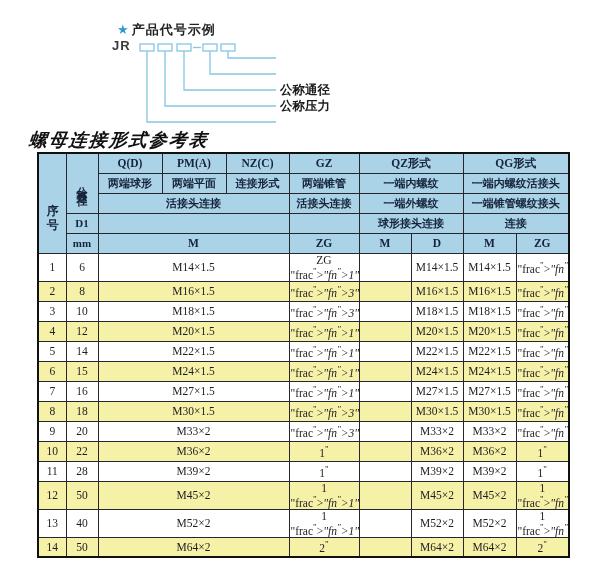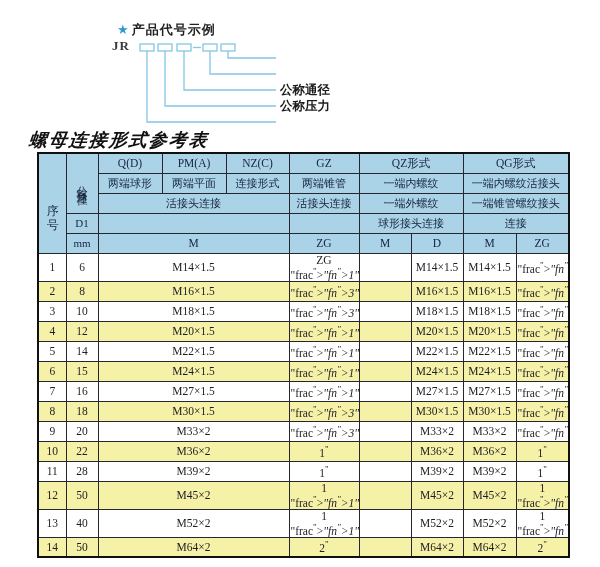--- a/index.html
+++ b/index.html
@@ -7,36 +7,36 @@
               font-family:"Liberation Sans", sans-serif; }
   .page { position:relative; width:600px; height:567px; background:#fff; }
 
   
   .diagram { position:absolute; left:0; top:0; width:496px; height:140px; }
   .diagram svg { position:absolute; left:0; top:0; }
   .diag-title { position:absolute; left:117px; top:21px; font-size:13px; font-weight:bold;
                 color:#222; letter-spacing:1px; white-space:nowrap; }
   .diag-title .star { color:var(--star-blue); margin-right:2px; font-weight:normal; }
   .jr { position:absolute; left:112px; top:38px; font-size:13px; font-weight:600;
-        color:#3a3a3a; letter-spacing:1px;font-family:Liberation Serif, serif; }
+        color:#3a3a3a; letter-spacing:1px; }
   .diag-label { position:absolute; left:280px; font-size:12.5px; font-weight:600;
                 color:#1c1c1c; white-space:nowrap; line-height:14px; }
 
   
   .table-title { position:absolute; left:29px; top:128px; font-size:18px; font-weight:bold;
                  font-style:italic; color:#111; letter-spacing:2px;
                  font-family:"Liberation Serif", serif; transform:skewX(-6deg); }
 
   
   table { position:absolute; left:37px; top:152px; width:531px;
           border-collapse:collapse; table-layout:fixed;
           border:2px solid #101010; font-family:"Liberation Serif", serif; }
   th, td { border:1px solid #26262e; text-align:center; vertical-align:middle;
            padding:0 1px; overflow:hidden; }
-  thead th { background:var(--header-blue); color:#15243a; font-weight:normal;
+  thead th { background:var(--header-blue); color:#15243a; font-weight:bold;
              font-size:11px; height:20px; line-height:1.1; }
   thead th.code { font-size:11.5px; }
   tbody td { background:#fff; color:#1d1d24; font-size:11.5px; height:20px; }
   tbody tr:nth-child(even) td { background:var(--row-yellow); }
   .v-seq { writing-mode:vertical-rl; letter-spacing:16px; padding-top:14px; font-size:12px; }
   .v-dn  { writing-mode:vertical-rl; letter-spacing:3px; font-size:11px; }
   .quo { font-size:9px; vertical-align:5px; }
 </style>
 </head>
 <body>

